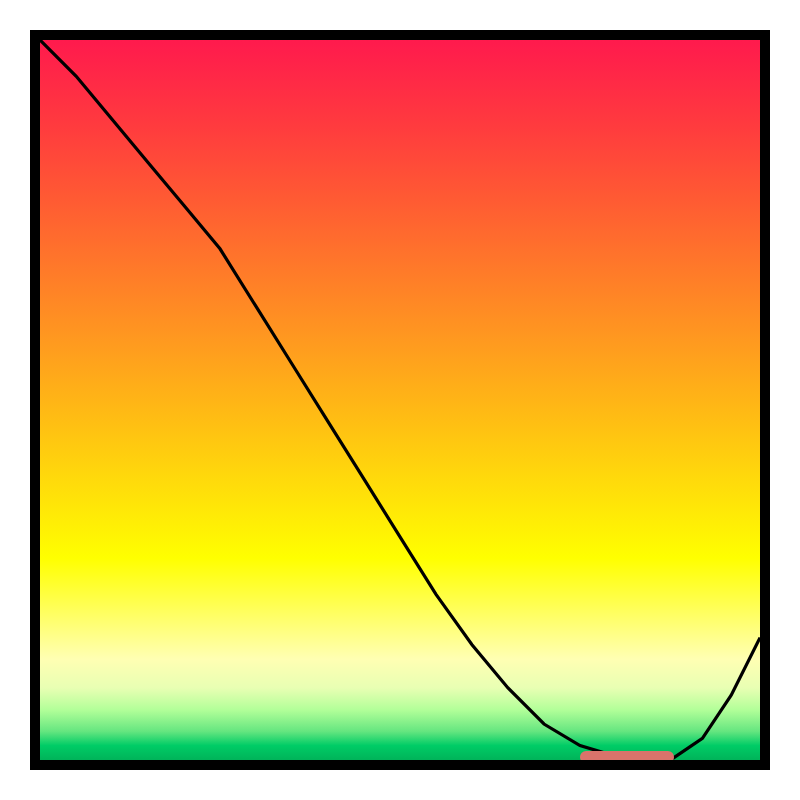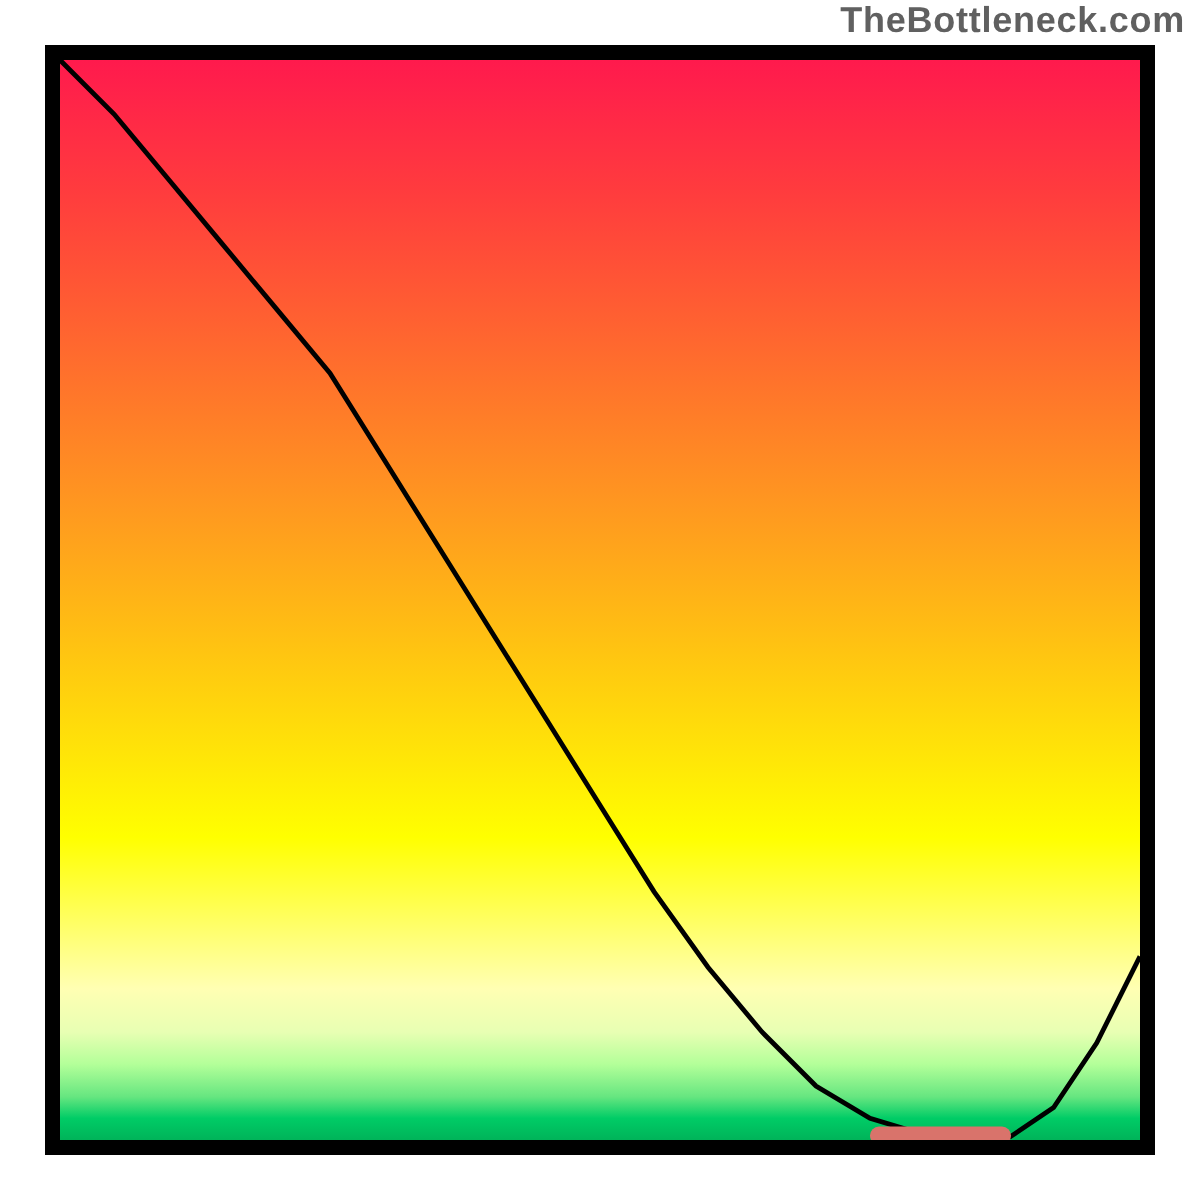--- a/index.html
+++ b/index.html
@@ -67,21 +67,20 @@
     position: absolute;
     height: 12px;
     border-radius: 6px;
     background: #d9736b;
   }
 </style>
 </head>
 <body>
 
 <div class="wrapper">
-  <div class="attribution">TheBottleneck.com</div>
 
   <div class="plot-outer">
     <div class="plot-inner">
       <div class="gradient"></div>
 
       <svg class="curve" viewBox="0 0 720 720" preserveAspectRatio="none">
         <path id="curve-path" fill="none" stroke="#000" stroke-width="3.2" d="M0.0 0.0 L36.0 36.0 L72.0 79.2 L108.0 122.4 L144.0 165.6 L180.0 208.8 L216.0 266.4 L252.0 324.0 L288.0 381.6 L324.0 439.2 L360.0 496.8 L396.0 554.4 L432.0 604.8 L468.0 648.0 L504.0 684.0 L540.0 705.6 L576.0 716.4 L612.0 717.8 L633.6 717.8 L662.4 698.4 L691.2 655.2 L720.0 597.6"></path>
       </svg>
 
       <div id="opt-marker" class="marker" style="left: 540px; width: 93.6px; top: 711.12px;"></div>

